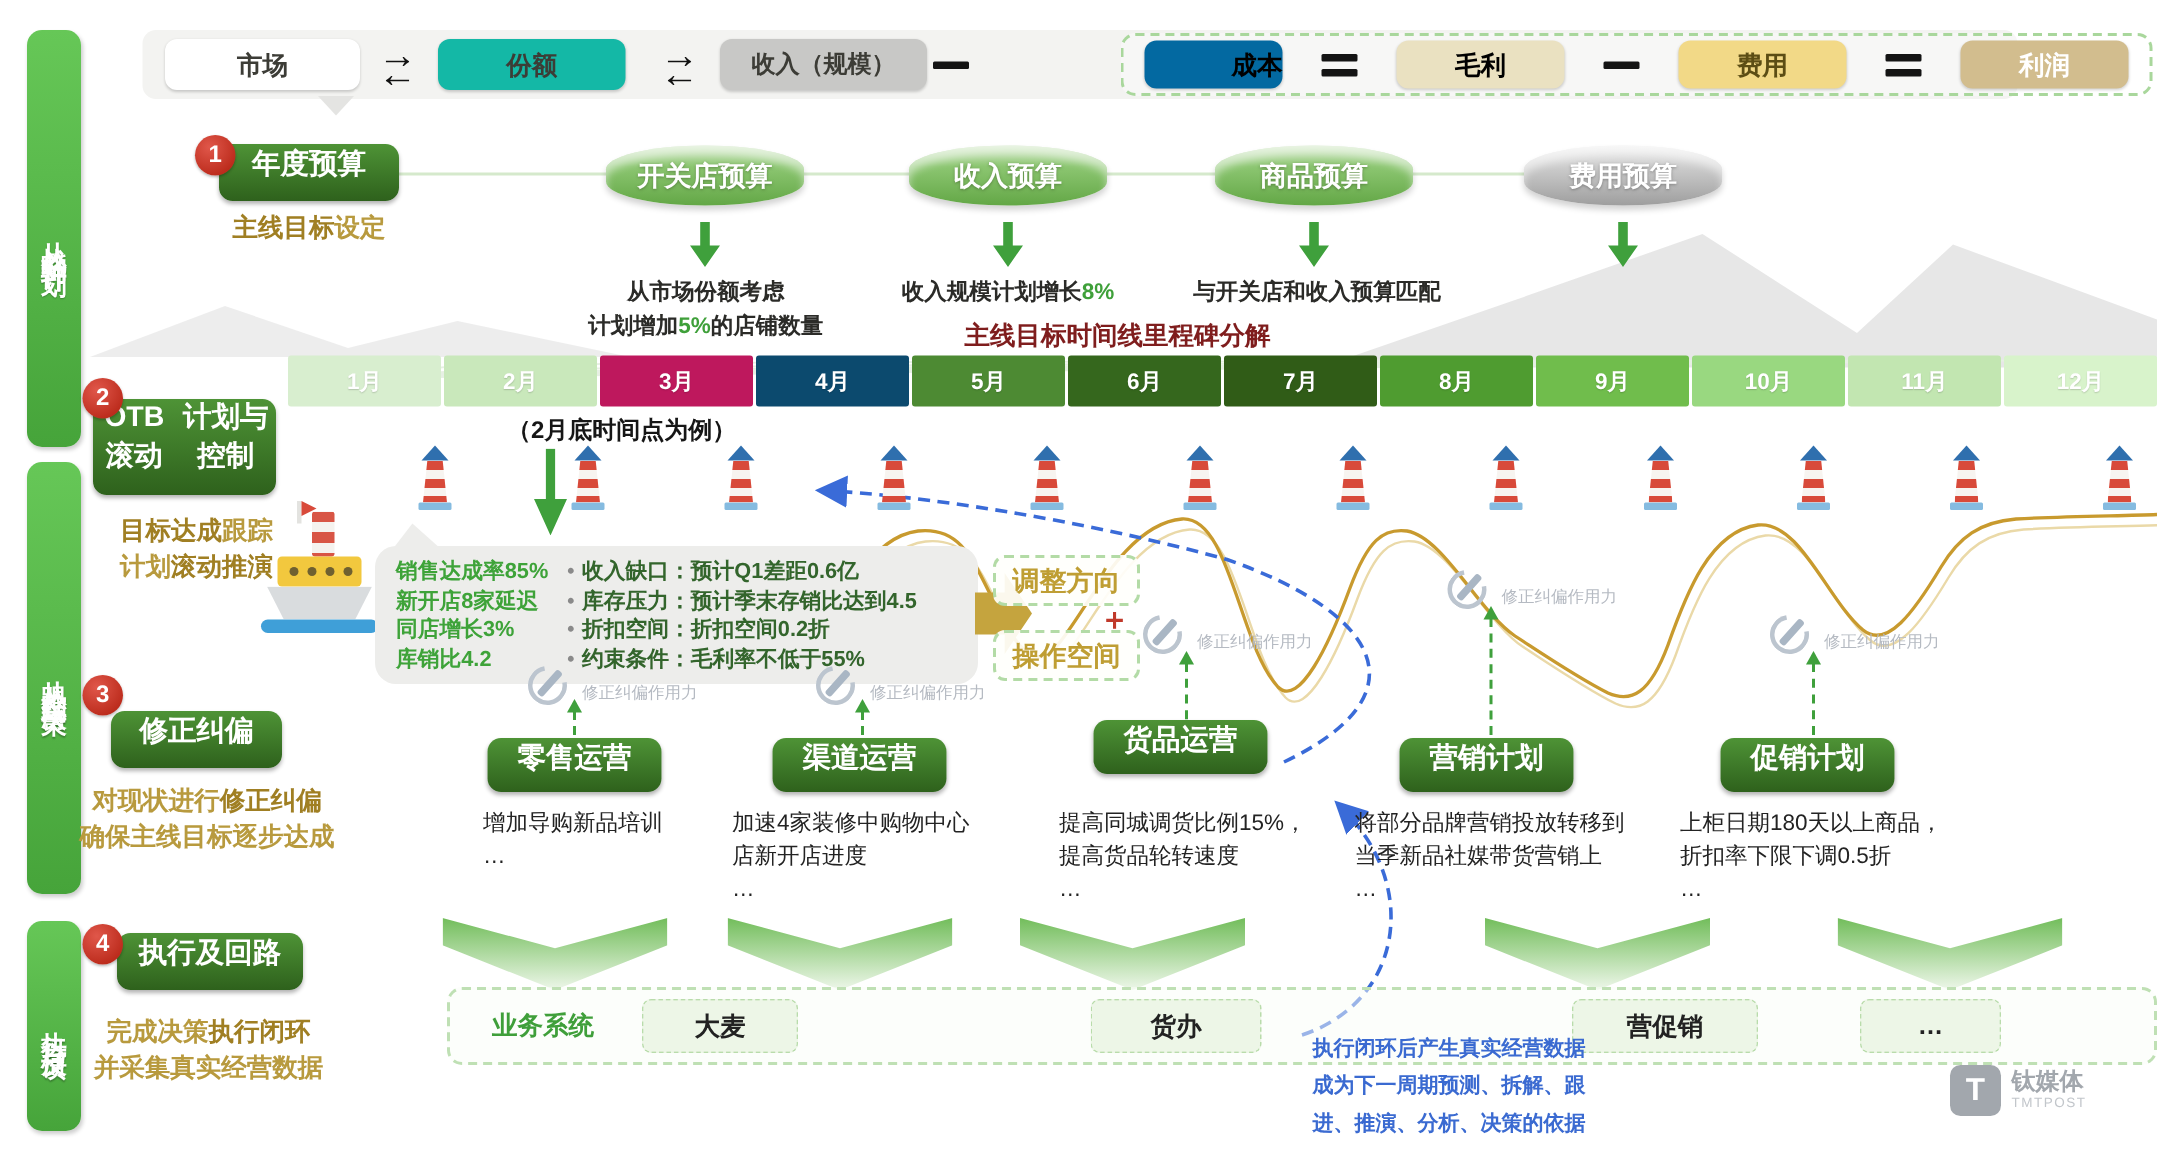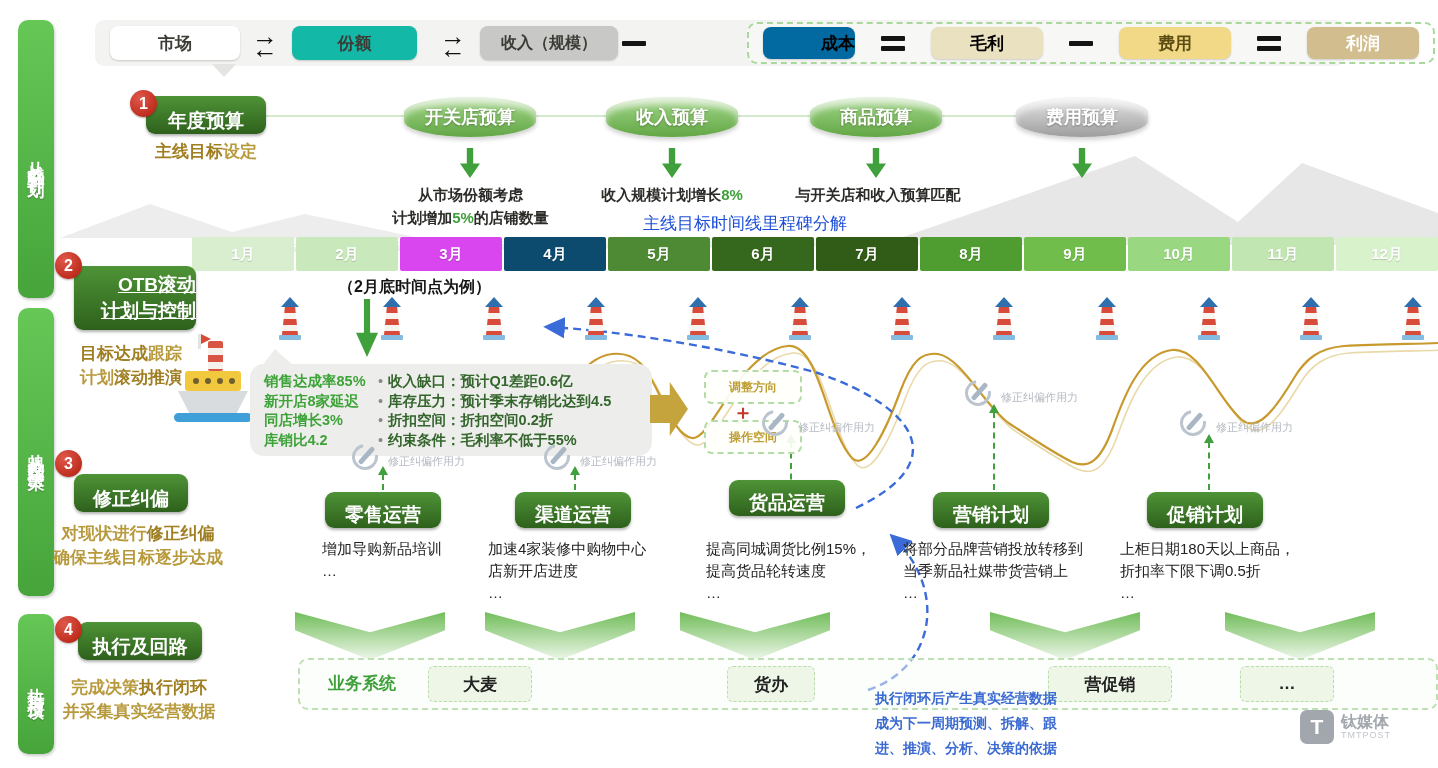--- a/index.html
+++ b/index.html
@@ -26,38 +26,38 @@
   .bar{width:24px;height:5px;background:#141414;border-radius:1px;}
   .opeq{display:flex;flex-direction:column;gap:5px;}
   .tail{position:absolute;left:212px;top:64px;width:0;height:0;border-left:12px solid transparent;border-right:12px solid transparent;border-top:13px solid #e4e4e2;z-index:1;}
 
   
   .badge{position:absolute;width:27px;height:27px;border-radius:50%;z-index:5;
     background:radial-gradient(circle at 35% 30%,#e0574a,#b01d0d);
     color:#fff;font-weight:bold;font-size:16px;display:flex;align-items:center;justify-content:center;
     box-shadow:0 1px 2px rgba(0,0,0,.3);}
   .gbox{position:absolute;background:linear-gradient(180deg,#4e9336,#2e611c);border-radius:9px;z-index:4;
-    color:#fff;font-weight:bold;display:flex;align-items:flex-end;justify-content:center;text-align:center;
+    color:#fff;font-weight:bold;display:flex;align-items:flex-start;justify-content:center;text-align:center;
     box-shadow:0 2px 3px rgba(0,0,0,.3);}
   .gold{position:absolute;color:#b89a3e;font-size:17px;font-weight:bold;text-align:center;line-height:24px;z-index:3;}
   .gold b{color:#a07f23;}
 
   
   .cyl{position:absolute;top:97px;width:132px;height:40px;border-radius:50%/16px;z-index:2;
     background:linear-gradient(180deg,#cfe7c2 0%,#8cc671 35%,#63a746 100%);
     display:flex;align-items:center;justify-content:center;
     box-shadow:0 3px 4px rgba(0,0,0,.18), inset 0 6px 6px rgba(255,255,255,.55);}
   .cyl span{color:#fff;font-size:18px;font-weight:bold;text-shadow:0 1px 2px rgba(60,90,40,.55);}
   .cyl.gray{background:linear-gradient(180deg,#eeeeee 0%,#c9c9c9 40%,#9e9e9e 100%);}
   .cyl.gray span{text-shadow:0 1px 2px rgba(80,80,80,.55);}
   .darrow{position:absolute;width:20px;height:30px;background:#3fa03c;
     clip-path:polygon(34% 0,66% 0,66% 52%,100% 52%,50% 100%,0 52%,34% 52%);z-index:2;}
   .note{position:absolute;font-size:15px;font-weight:600;color:#2b2b28;text-align:center;line-height:23px;z-index:2;}
   .note .hl{color:#3fa03a;font-weight:bold;}
-  .mtitle{position:absolute;left:560px;top:212px;width:370px;text-align:center;color:#1d4ed8;font-size:17px;font-weight:normal;z-index:2;}
+  .mtitle{position:absolute;left:560px;top:212px;width:370px;text-align:center;color:#7f1d1d;font-size:17px;font-weight:bold;z-index:2;}
 
   
   .months{position:absolute;left:192px;top:237px;width:1246px;height:34px;display:flex;gap:2px;z-index:2;}
   .mcell{flex:1;display:flex;align-items:center;justify-content:center;color:#fff;font-size:15px;font-weight:bold;
     border-radius:2px;text-shadow:0 1px 1px rgba(0,0,0,.18);}
 
   
   .lighthouse{position:absolute;top:297px;width:24px;height:48px;z-index:2;}
   .lighthouse i{display:block;}
   .lighthouse .cap{width:0;height:0;margin:0 auto;border-left:9px solid transparent;border-right:9px solid transparent;border-bottom:10px solid #2f6fae;}
@@ -79,22 +79,22 @@
   .bubble{position:absolute;left:250px;top:364px;width:402px;height:92px;background:#ededeb;border-radius:14px;z-index:3;}
   .bubble::before{content:"";position:absolute;left:14px;top:-15px;width:0;height:0;
     border-left:8px solid transparent;border-right:26px solid transparent;border-bottom:18px solid #ededeb;transform:skewX(-18deg);}
   .bubble .col1{position:absolute;left:14px;top:8px;font-size:14.5px;font-weight:bold;color:#3ea339;line-height:19.5px;}
   .bubble .col2{position:absolute;left:128px;top:8px;font-size:14.5px;font-weight:bold;color:#33652c;line-height:19.5px;white-space:nowrap;}
   .bubble .col2 .bdot{color:#8a8a8a;margin-right:5px;font-weight:normal;}
 
   
   .goldarrow{position:absolute;left:650px;top:382px;width:38px;height:54px;background:#c5a43e;z-index:3;
     clip-path:polygon(0 24%,52% 24%,52% 0,100% 50%,52% 100%,52% 76%,0 76%);}
-  .adjbox{position:absolute;left:704px;width:98px;height:34px;border:2px dashed #b3dba6;border-radius:8px;background:rgba(255,255,252,.92);
-    display:flex;align-items:center;justify-content:center;font-size:12px;font-weight:bold;color:#bf9e33;z-index:3;box-sizing:border-box;}
+  .adjbox{position:absolute;left:662px;width:98px;height:34px;border:2px dashed #b3dba6;border-radius:8px;background:rgba(255,255,252,.92);
+    display:flex;align-items:center;justify-content:center;font-size:18px;font-weight:bold;color:#bf9e33;z-index:3;box-sizing:border-box;}
   .adjplus{position:absolute;left:694px;top:404px;width:98px;height:16px;display:flex;align-items:center;justify-content:center;
     color:#c0392b;font-size:20px;font-weight:bold;z-index:3;}
 
   
   .force{position:absolute;width:30px;height:30px;z-index:3;}
   .force::before{content:"";position:absolute;inset:2px;border:3px solid #bcc5cf;border-radius:50%;border-top-color:transparent;transform:rotate(35deg);}
   .force::after{content:"";position:absolute;left:14px;top:3px;width:5px;height:21px;background:#a9b6c4;border-radius:2px;transform:rotate(42deg);}
   .forcelabel{position:absolute;font-size:11px;color:#b5bac2;z-index:3;white-space:nowrap;}
   .uparrow{position:absolute;width:0;border-left:2px dashed #3fa03c;z-index:2;}
   .uparrow::before{content:"";position:absolute;left:-6px;top:-8px;border-left:5px solid transparent;border-right:5px solid transparent;border-bottom:9px solid #3fa03c;}
@@ -252,21 +252,21 @@
   </div>
   <div class="note" style="left:778px;top:183px;width:200px;">
     <div><span>与开关店和收入预算匹配</span></div>
   </div>
 
   <div class="mtitle"><span>主线目标时间线里程碑分解</span></div>
 
   <div class="months">
     <div class="mcell" style="background: rgb(216, 238, 207);">1月</div>
     <div class="mcell" style="background: rgb(201, 232, 187);">2月</div>
-    <div class="mcell" style="background: #d946ef; text-align: center;">3月</div>
+    <div class="mcell" style="background: #be185d; text-align: center;">3月</div>
     <div class="mcell" style="background: #0c4a6e;">4月</div>
     <div class="mcell" style="background: rgb(77, 138, 51);">5月</div>
     <div class="mcell" style="background: rgb(53, 103, 29);">6月</div>
     <div class="mcell" style="background: rgb(48, 92, 23);">7月</div>
     <div class="mcell" style="background: rgb(79, 156, 48);">8月</div>
     <div class="mcell" style="background: rgb(112, 189, 76); text-align: center;">9月</div>
     <div class="mcell" style="background: rgb(153, 216, 128);">10月</div>
     <div class="mcell" style="background: rgb(194, 230, 177);">11月</div>
     <div class="mcell" style="background: rgb(216, 243, 203);">12月</div>
   </div>
@@ -328,21 +328,21 @@
     </span>
   <span class="lighthouse" style="left:1401px">
       <i class="cap"></i>
       <i class="bodyy"></i>
       <i class="base"></i>
     </span>
 
   <div class="badge" style="left:55px;top:252px;">
       <span>2</span>
     </div>
-  <div class="gbox" style="left:74px;top:266px;width:122px;height:64px;font-size:19px;line-height:26px;flex-direction:column;text-decoration:underline;">
+  <div class="gbox" style="left:62px;top:266px;width:122px;height:64px;font-size:19px;line-height:26px;">
     <span>OTB滚动</span>
       <span>计划与控制</span>
   </div>
   <div class="gold" style="left:56px;top:342px;width:150px;">
     <div><b>目标达成</b><span>跟踪</span></div>
     <div><span>计划</span><b>滚动推演</b></div>
   </div>
   <div class="ship">
       <i class="flag"></i>
       <i class="stack"></i>
@@ -467,21 +467,21 @@
   <div class="gold" style="left:24px;top:676px;width:230px;">
     <div><span>完成决策</span><b>执行闭环</b></div>
     <div><span>并采集真实经营数据</span></div>
   </div>
 
   <div class="outerdash"></div>
   <span class="systext" style="left:328px;top:672px;">业务系统</span>
   <div class="sysbox" style="left:428px;top:666px;width:104px;">
       <span>大麦</span>
     </div>
-  <div class="sysbox" style="left:727px;top:666px;width:88px;">
+  <div class="sysbox" style="left:727px;top:666px;width:114px;">
       <span>货办</span>
     </div>
   <div class="sysbox" style="left:1048px;top:666px;width:124px;">
       <span>营促销</span>
     </div>
   <div class="sysbox" style="left:1240px;top:666px;width:94px;">
       <span>…</span>
     </div>
 
   <div class="bluenote">

